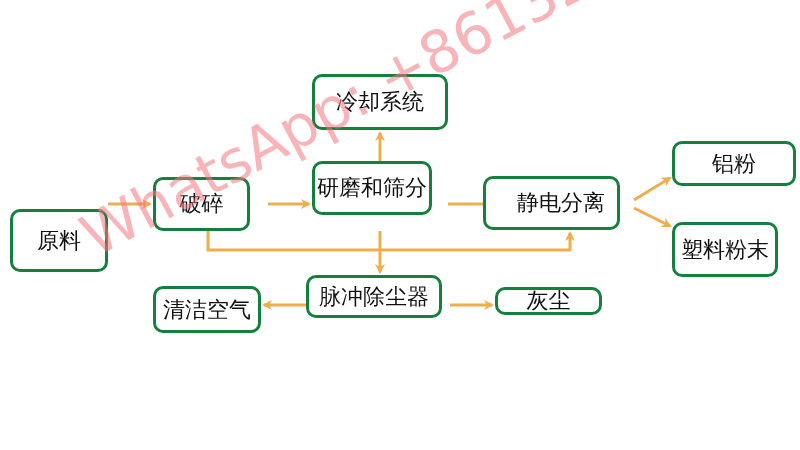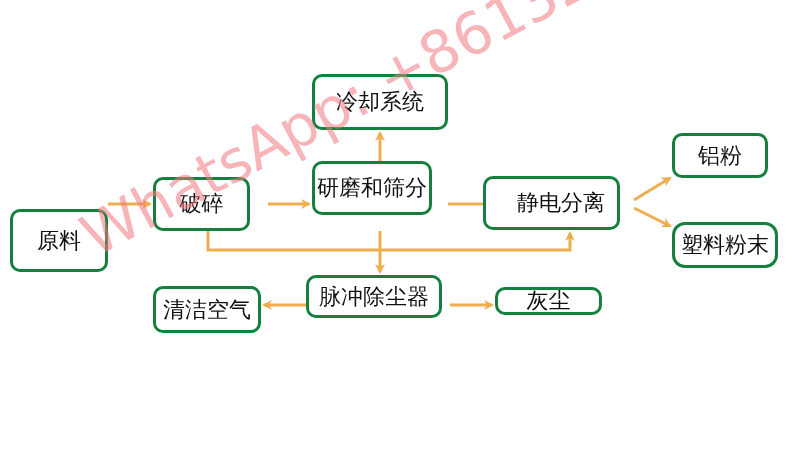--- a/index.html
+++ b/index.html
@@ -54,24 +54,24 @@
 </div>
 <div class="box" style="left:312px;top:74px;width:136px;height:56px;">
   <span>冷却系统</span>
 </div>
 <div class="box" style="left:312px;top:161px;width:120px;height:54px;">
   <span>研磨和筛分</span>
 </div>
 <div class="box" style="left:483px;top:176px;width:137px;height:54px;padding-left:19px;">
   <span>静电分离</span>
 </div>
-<div class="box" style="left:672px;top:133px;width:96px;height:45px;">
+<div class="box" style="left:672px;top:141px;width:124px;height:45px;">
   <span>铝粉</span>
 </div>
-<div class="box" style="left:672px;top:222px;width:106px;height:46px;border-radius:13px;">
+<div class="box" style="left:672px;top:222px;width:106px;height:55px;">
   <span>塑料粉末</span>
 </div>
 <div class="box" style="left:153px;top:286px;width:108px;height:47px;">
   <span>清洁空气</span>
 </div>
 <div class="box" style="left:306px;top:275px;width:136px;height:43px;">
   <span>脉冲除尘器</span>
 </div>
 <div class="box" style="left:495px;top:287px;width:107px;height:28px;">
   <span>灰尘</span>

